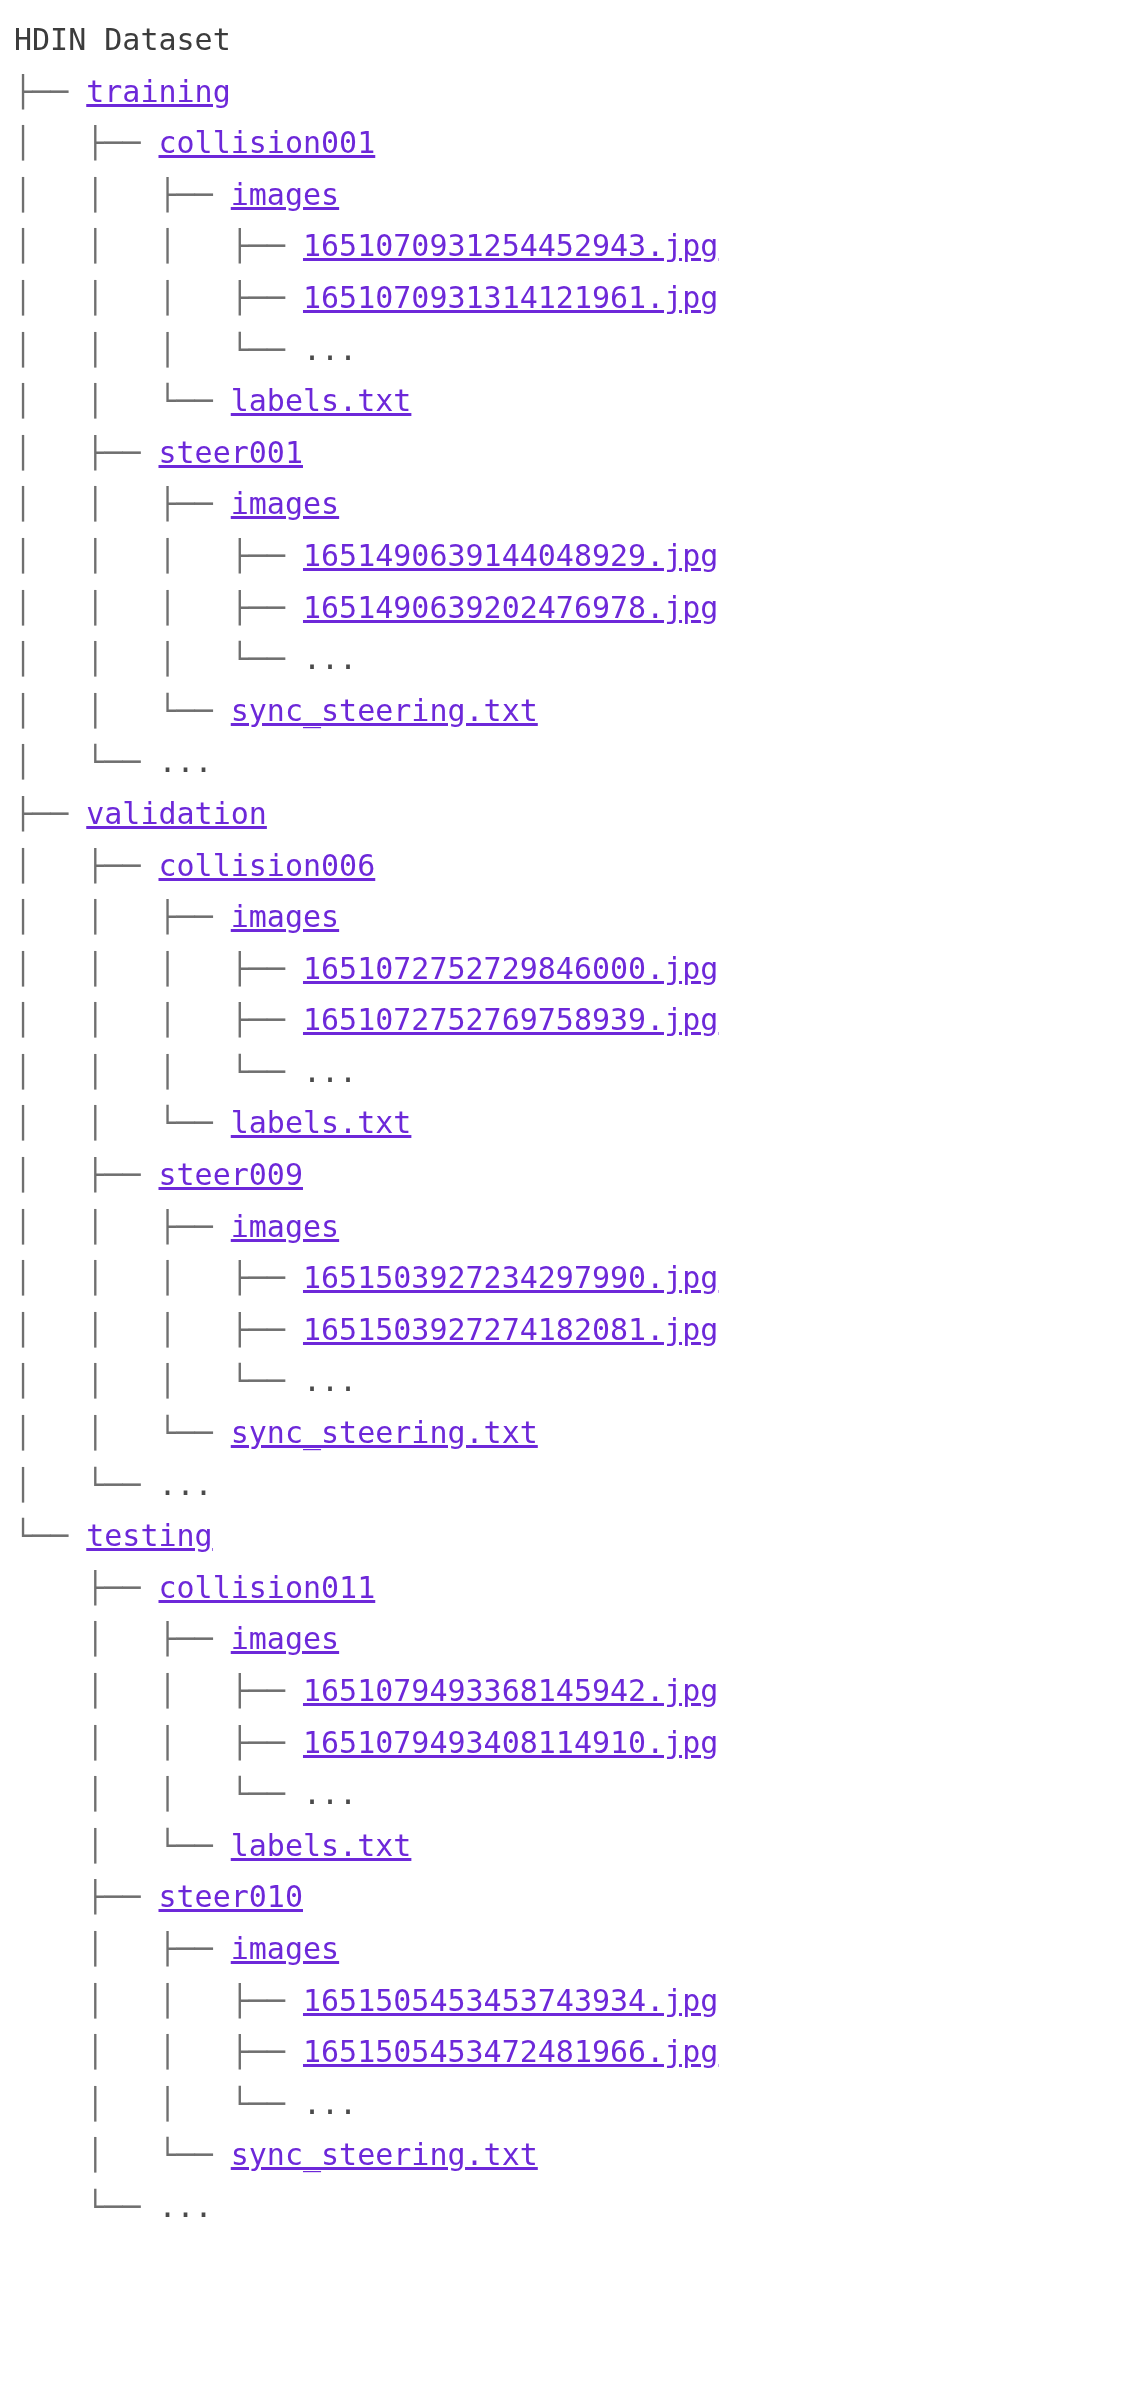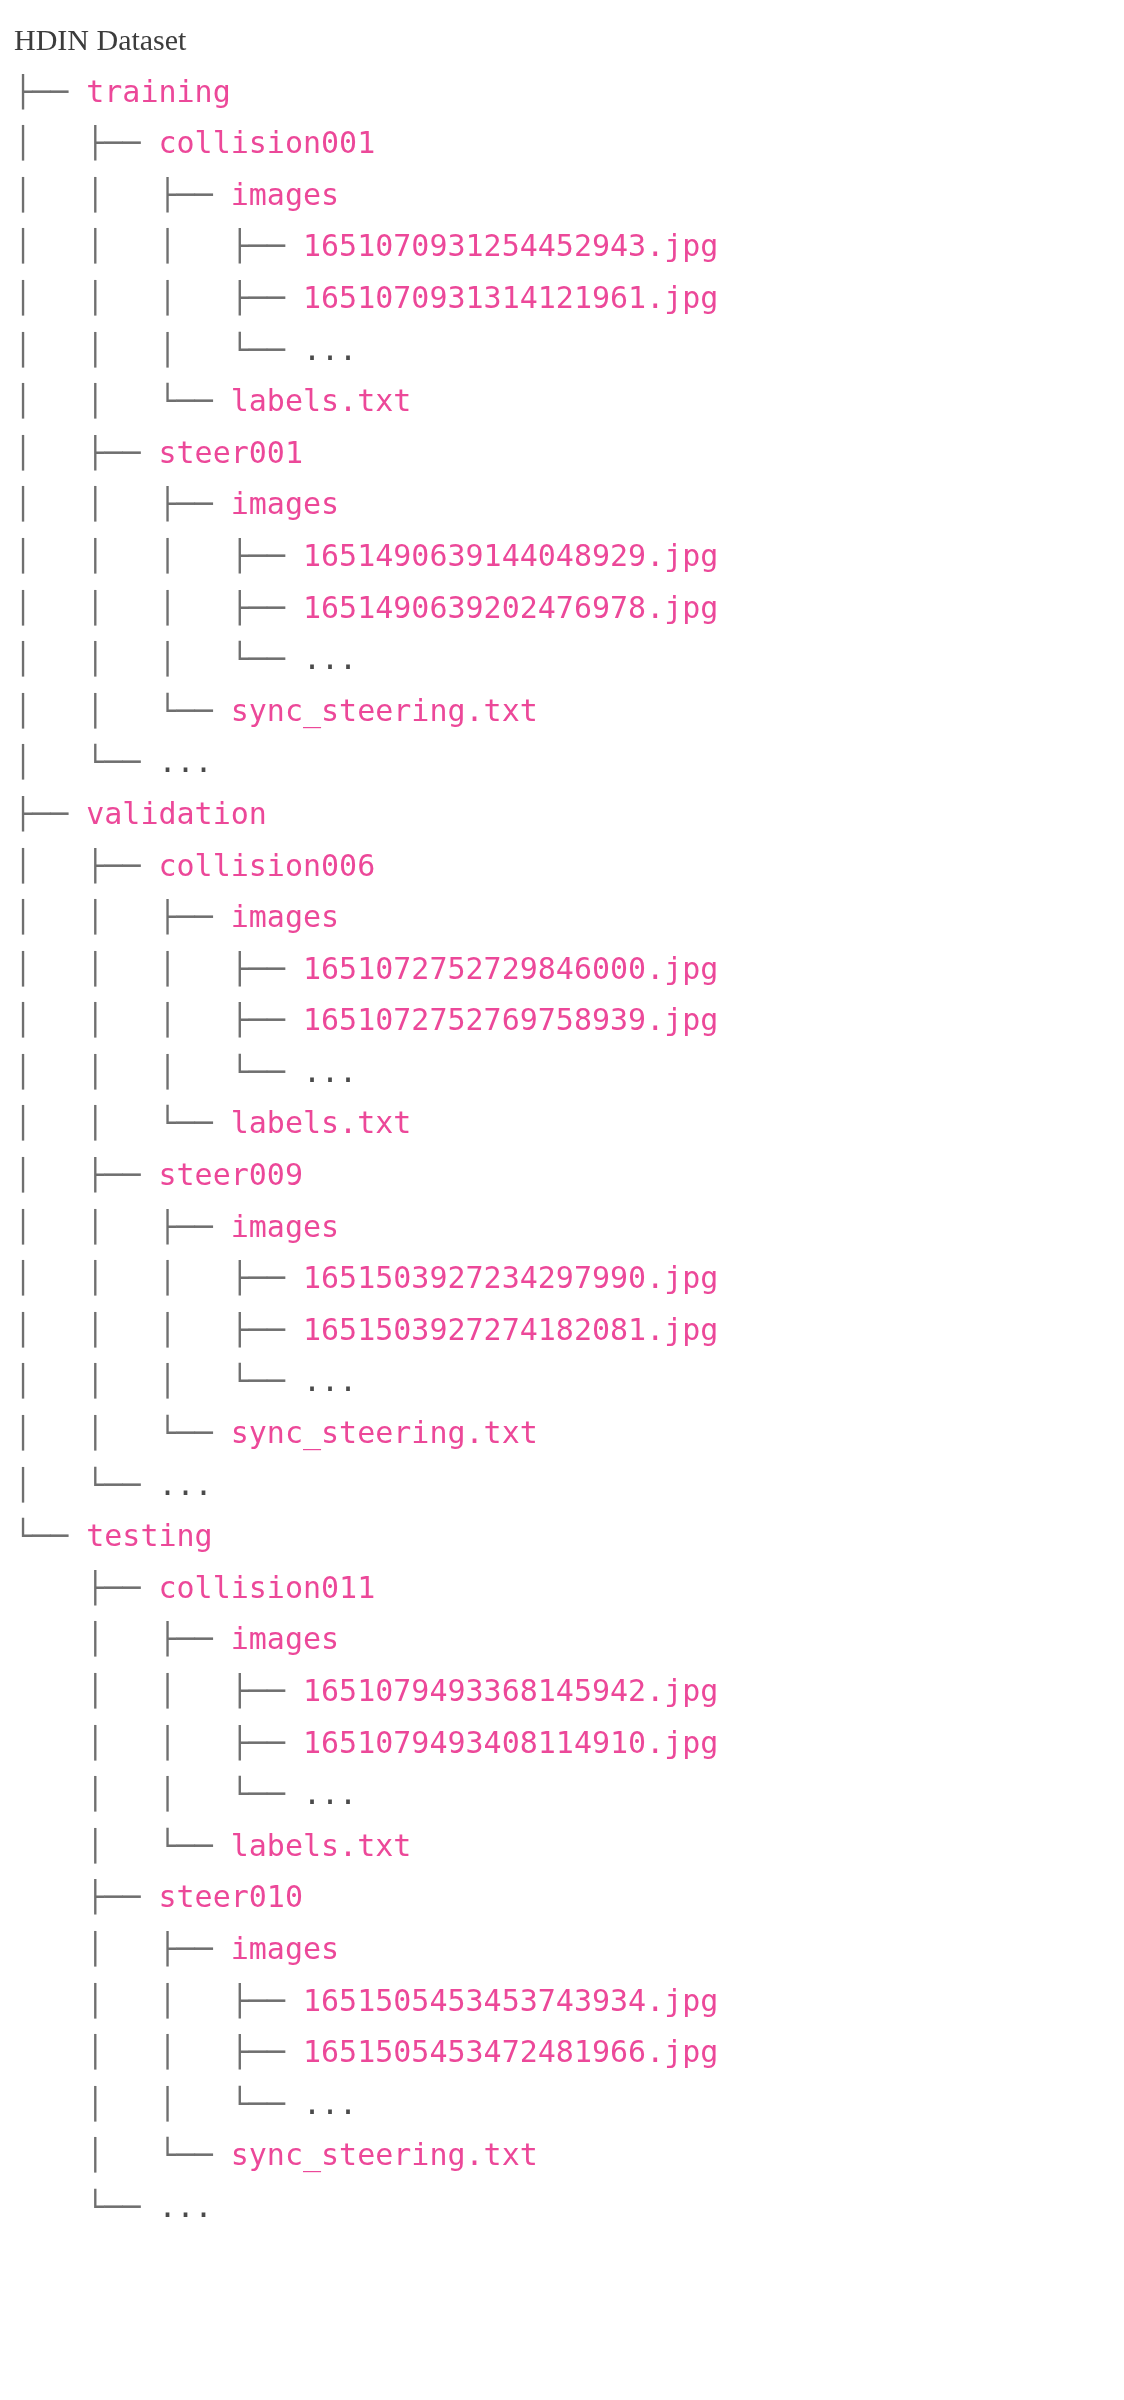--- a/index.html
+++ b/index.html
@@ -23,25 +23,25 @@
   }
   .line {
     display: block;
     height: 51.6px;
     white-space: pre;
   }
   .guide {
     color: #6f6f6f;
   }
   .name {
-    color: #ec4899;
+    color: #6d28d9;
+    text-decoration: underline;
   }
   .root {
     color: #3c3c3c;
-    font-family: Liberation Serif, serif;
   }
   .dots {
     color: #4a4a4a;
   }
 </style>
 </head>
 <body>
 
 <div id="tree"><span class="line"><span class="root">HDIN Dataset</span></span><span class="line"><span class="guide">├── </span><span class="name">training</span></span><span class="line"><span class="guide">│   ├── </span><span class="name">collision001</span></span><span class="line"><span class="guide">│   │   ├── </span><span class="name">images</span></span><span class="line"><span class="guide">│   │   │   ├── </span><span class="name">1651070931254452943.jpg</span></span><span class="line"><span class="guide">│   │   │   ├── </span><span class="name">1651070931314121961.jpg</span></span><span class="line"><span class="guide">│   │   │   └── </span><span class="dots">...</span></span><span class="line"><span class="guide">│   │   └── </span><span class="name">labels.txt</span></span><span class="line"><span class="guide">│   ├── </span><span class="name">steer001</span></span><span class="line"><span class="guide">│   │   ├── </span><span class="name">images</span></span><span class="line"><span class="guide">│   │   │   ├── </span><span class="name">1651490639144048929.jpg</span></span><span class="line"><span class="guide">│   │   │   ├── </span><span class="name">1651490639202476978.jpg</span></span><span class="line"><span class="guide">│   │   │   └── </span><span class="dots">...</span></span><span class="line"><span class="guide">│   │   └── </span><span class="name">sync_steering.txt</span></span><span class="line"><span class="guide">│   └── </span><span class="dots">...</span></span><span class="line"><span class="guide">├── </span><span class="name">validation</span></span><span class="line"><span class="guide">│   ├── </span><span class="name">collision006</span></span><span class="line"><span class="guide">│   │   ├── </span><span class="name">images</span></span><span class="line"><span class="guide">│   │   │   ├── </span><span class="name">1651072752729846000.jpg</span></span><span class="line"><span class="guide">│   │   │   ├── </span><span class="name">1651072752769758939.jpg</span></span><span class="line"><span class="guide">│   │   │   └── </span><span class="dots">...</span></span><span class="line"><span class="guide">│   │   └── </span><span class="name">labels.txt</span></span><span class="line"><span class="guide">│   ├── </span><span class="name">steer009</span></span><span class="line"><span class="guide">│   │   ├── </span><span class="name">images</span></span><span class="line"><span class="guide">│   │   │   ├── </span><span class="name">1651503927234297990.jpg</span></span><span class="line"><span class="guide">│   │   │   ├── </span><span class="name">1651503927274182081.jpg</span></span><span class="line"><span class="guide">│   │   │   └── </span><span class="dots">...</span></span><span class="line"><span class="guide">│   │   └── </span><span class="name">sync_steering.txt</span></span><span class="line"><span class="guide">│   └── </span><span class="dots">...</span></span><span class="line"><span class="guide">└── </span><span class="name">testing</span></span><span class="line"><span class="guide">    ├── </span><span class="name">collision011</span></span><span class="line"><span class="guide">    │   ├── </span><span class="name">images</span></span><span class="line"><span class="guide">    │   │   ├── </span><span class="name">1651079493368145942.jpg</span></span><span class="line"><span class="guide">    │   │   ├── </span><span class="name">1651079493408114910.jpg</span></span><span class="line"><span class="guide">    │   │   └── </span><span class="dots">...</span></span><span class="line"><span class="guide">    │   └── </span><span class="name">labels.txt</span></span><span class="line"><span class="guide">    ├── </span><span class="name">steer010</span></span><span class="line"><span class="guide">    │   ├── </span><span class="name">images</span></span><span class="line"><span class="guide">    │   │   ├── </span><span class="name">1651505453453743934.jpg</span></span><span class="line"><span class="guide">    │   │   ├── </span><span class="name">1651505453472481966.jpg</span></span><span class="line"><span class="guide">    │   │   └── </span><span class="dots">...</span></span><span class="line"><span class="guide">    │   └── </span><span class="name">sync_steering.txt</span></span><span class="line"><span class="guide">    └── </span><span class="dots">...</span></span></div>
 

